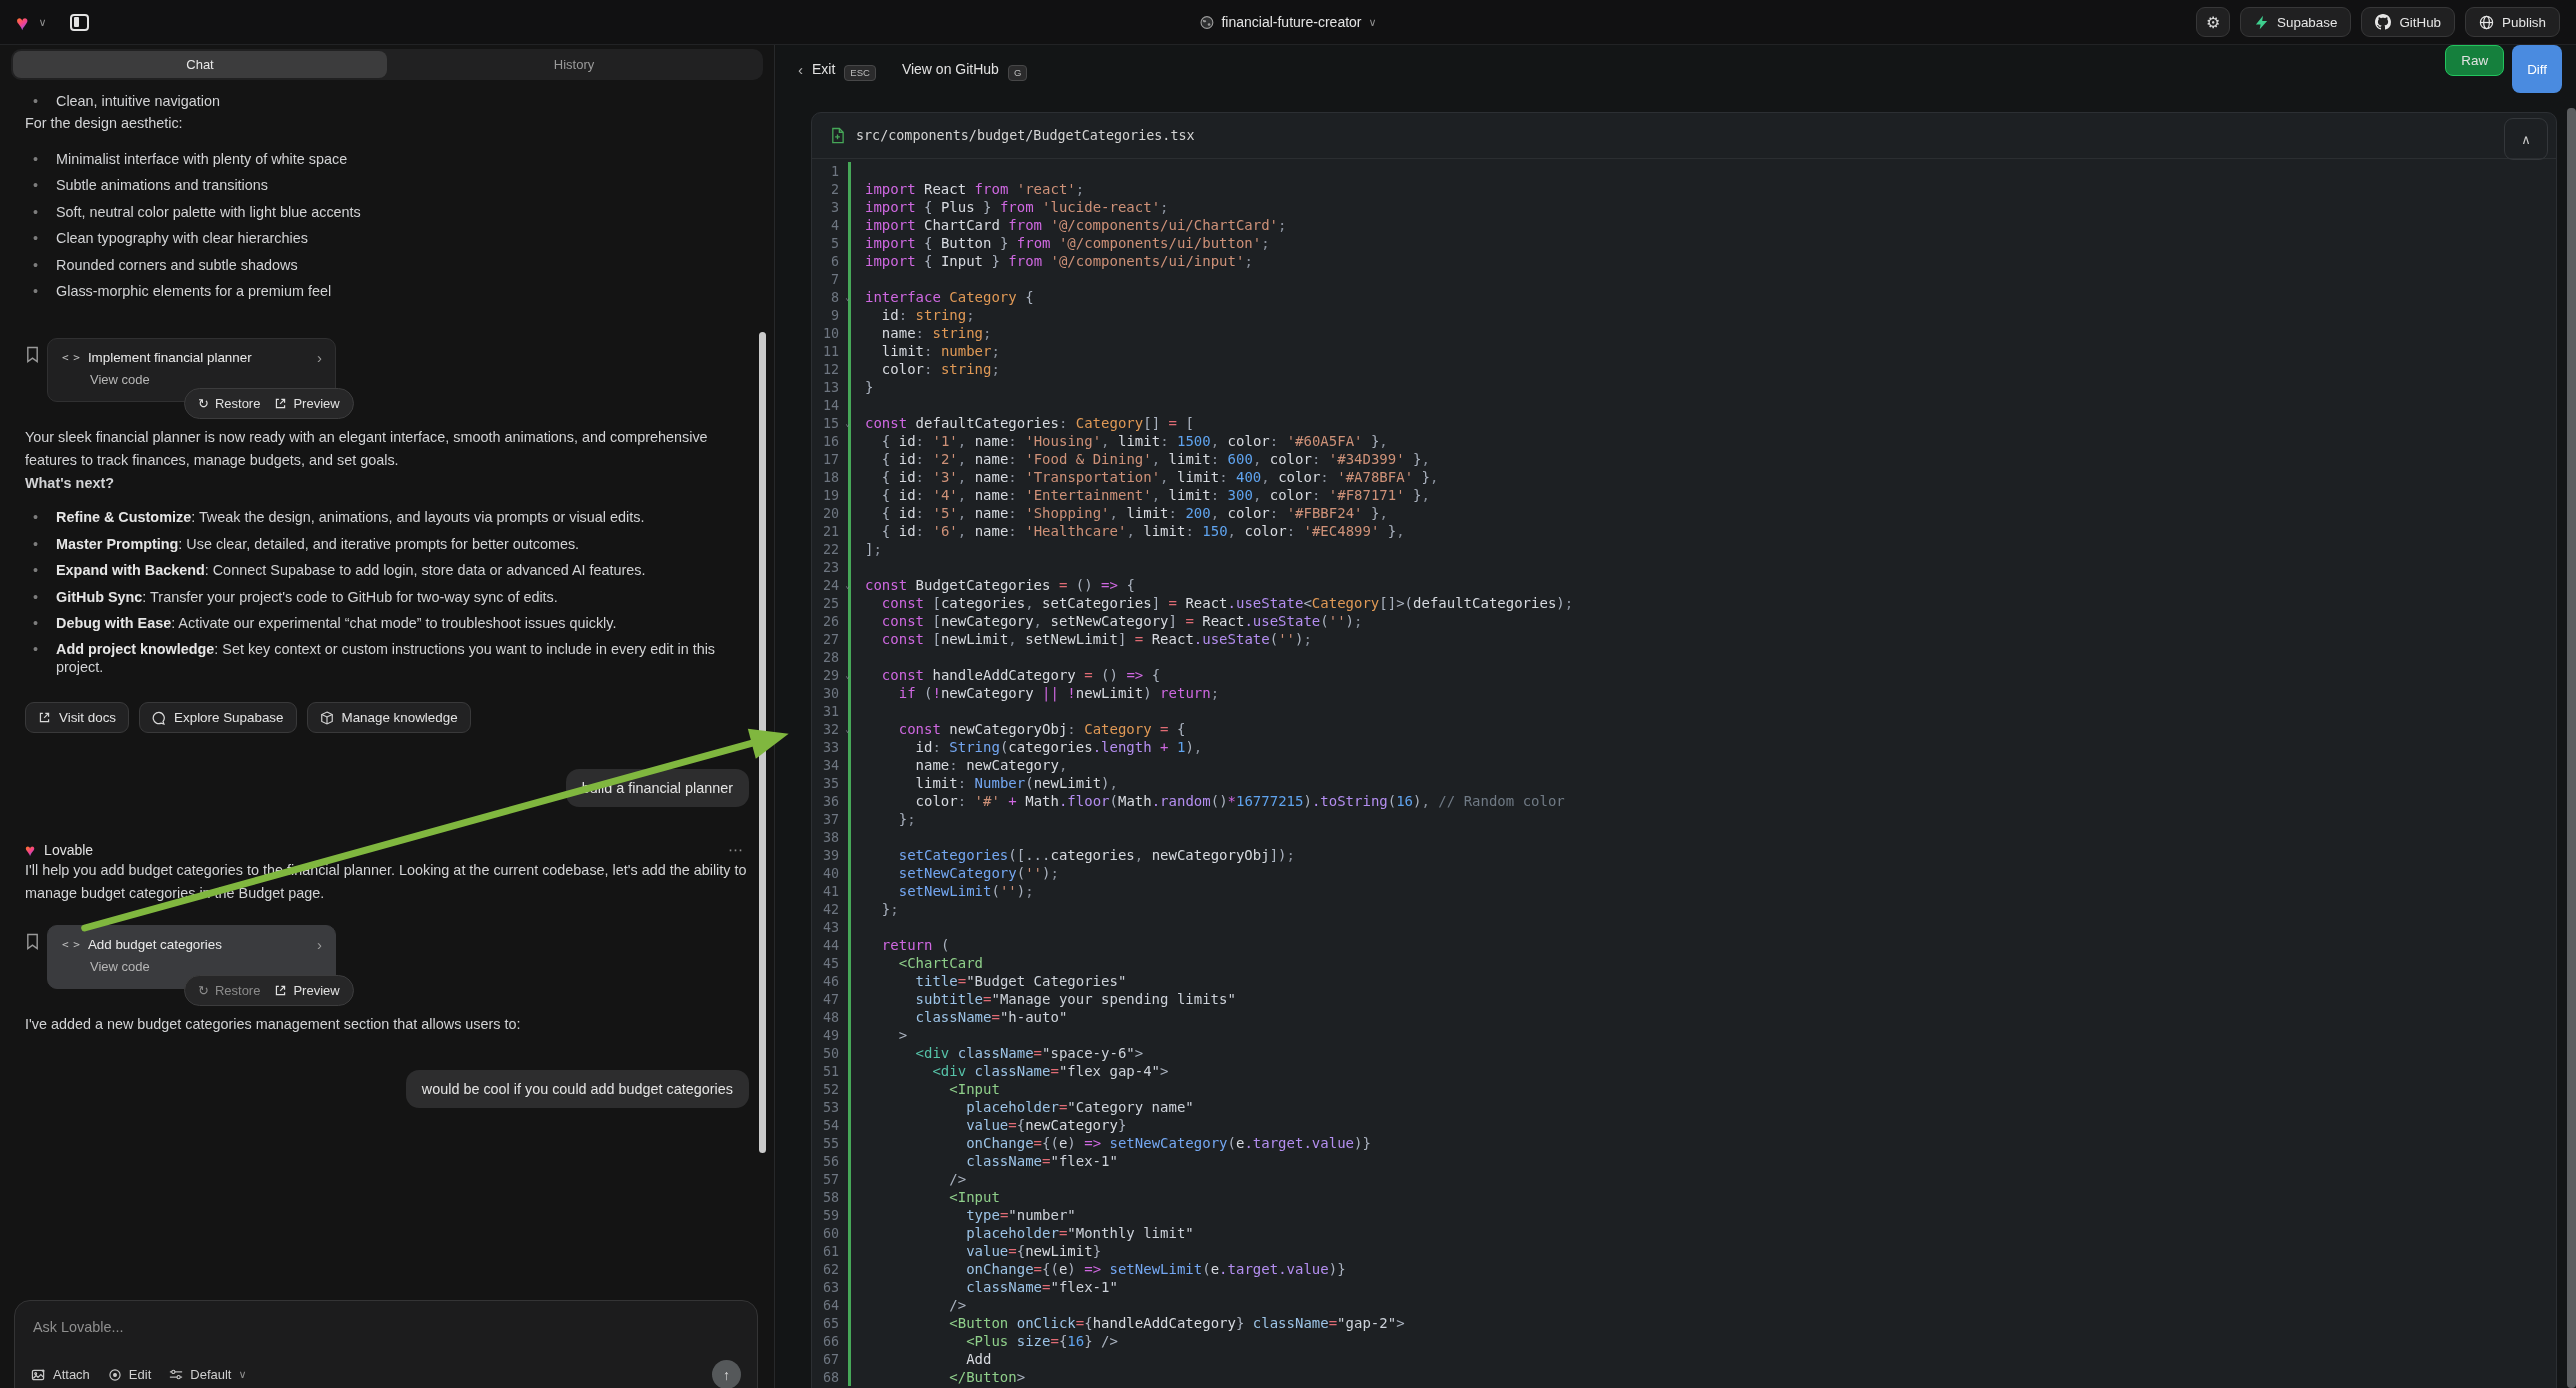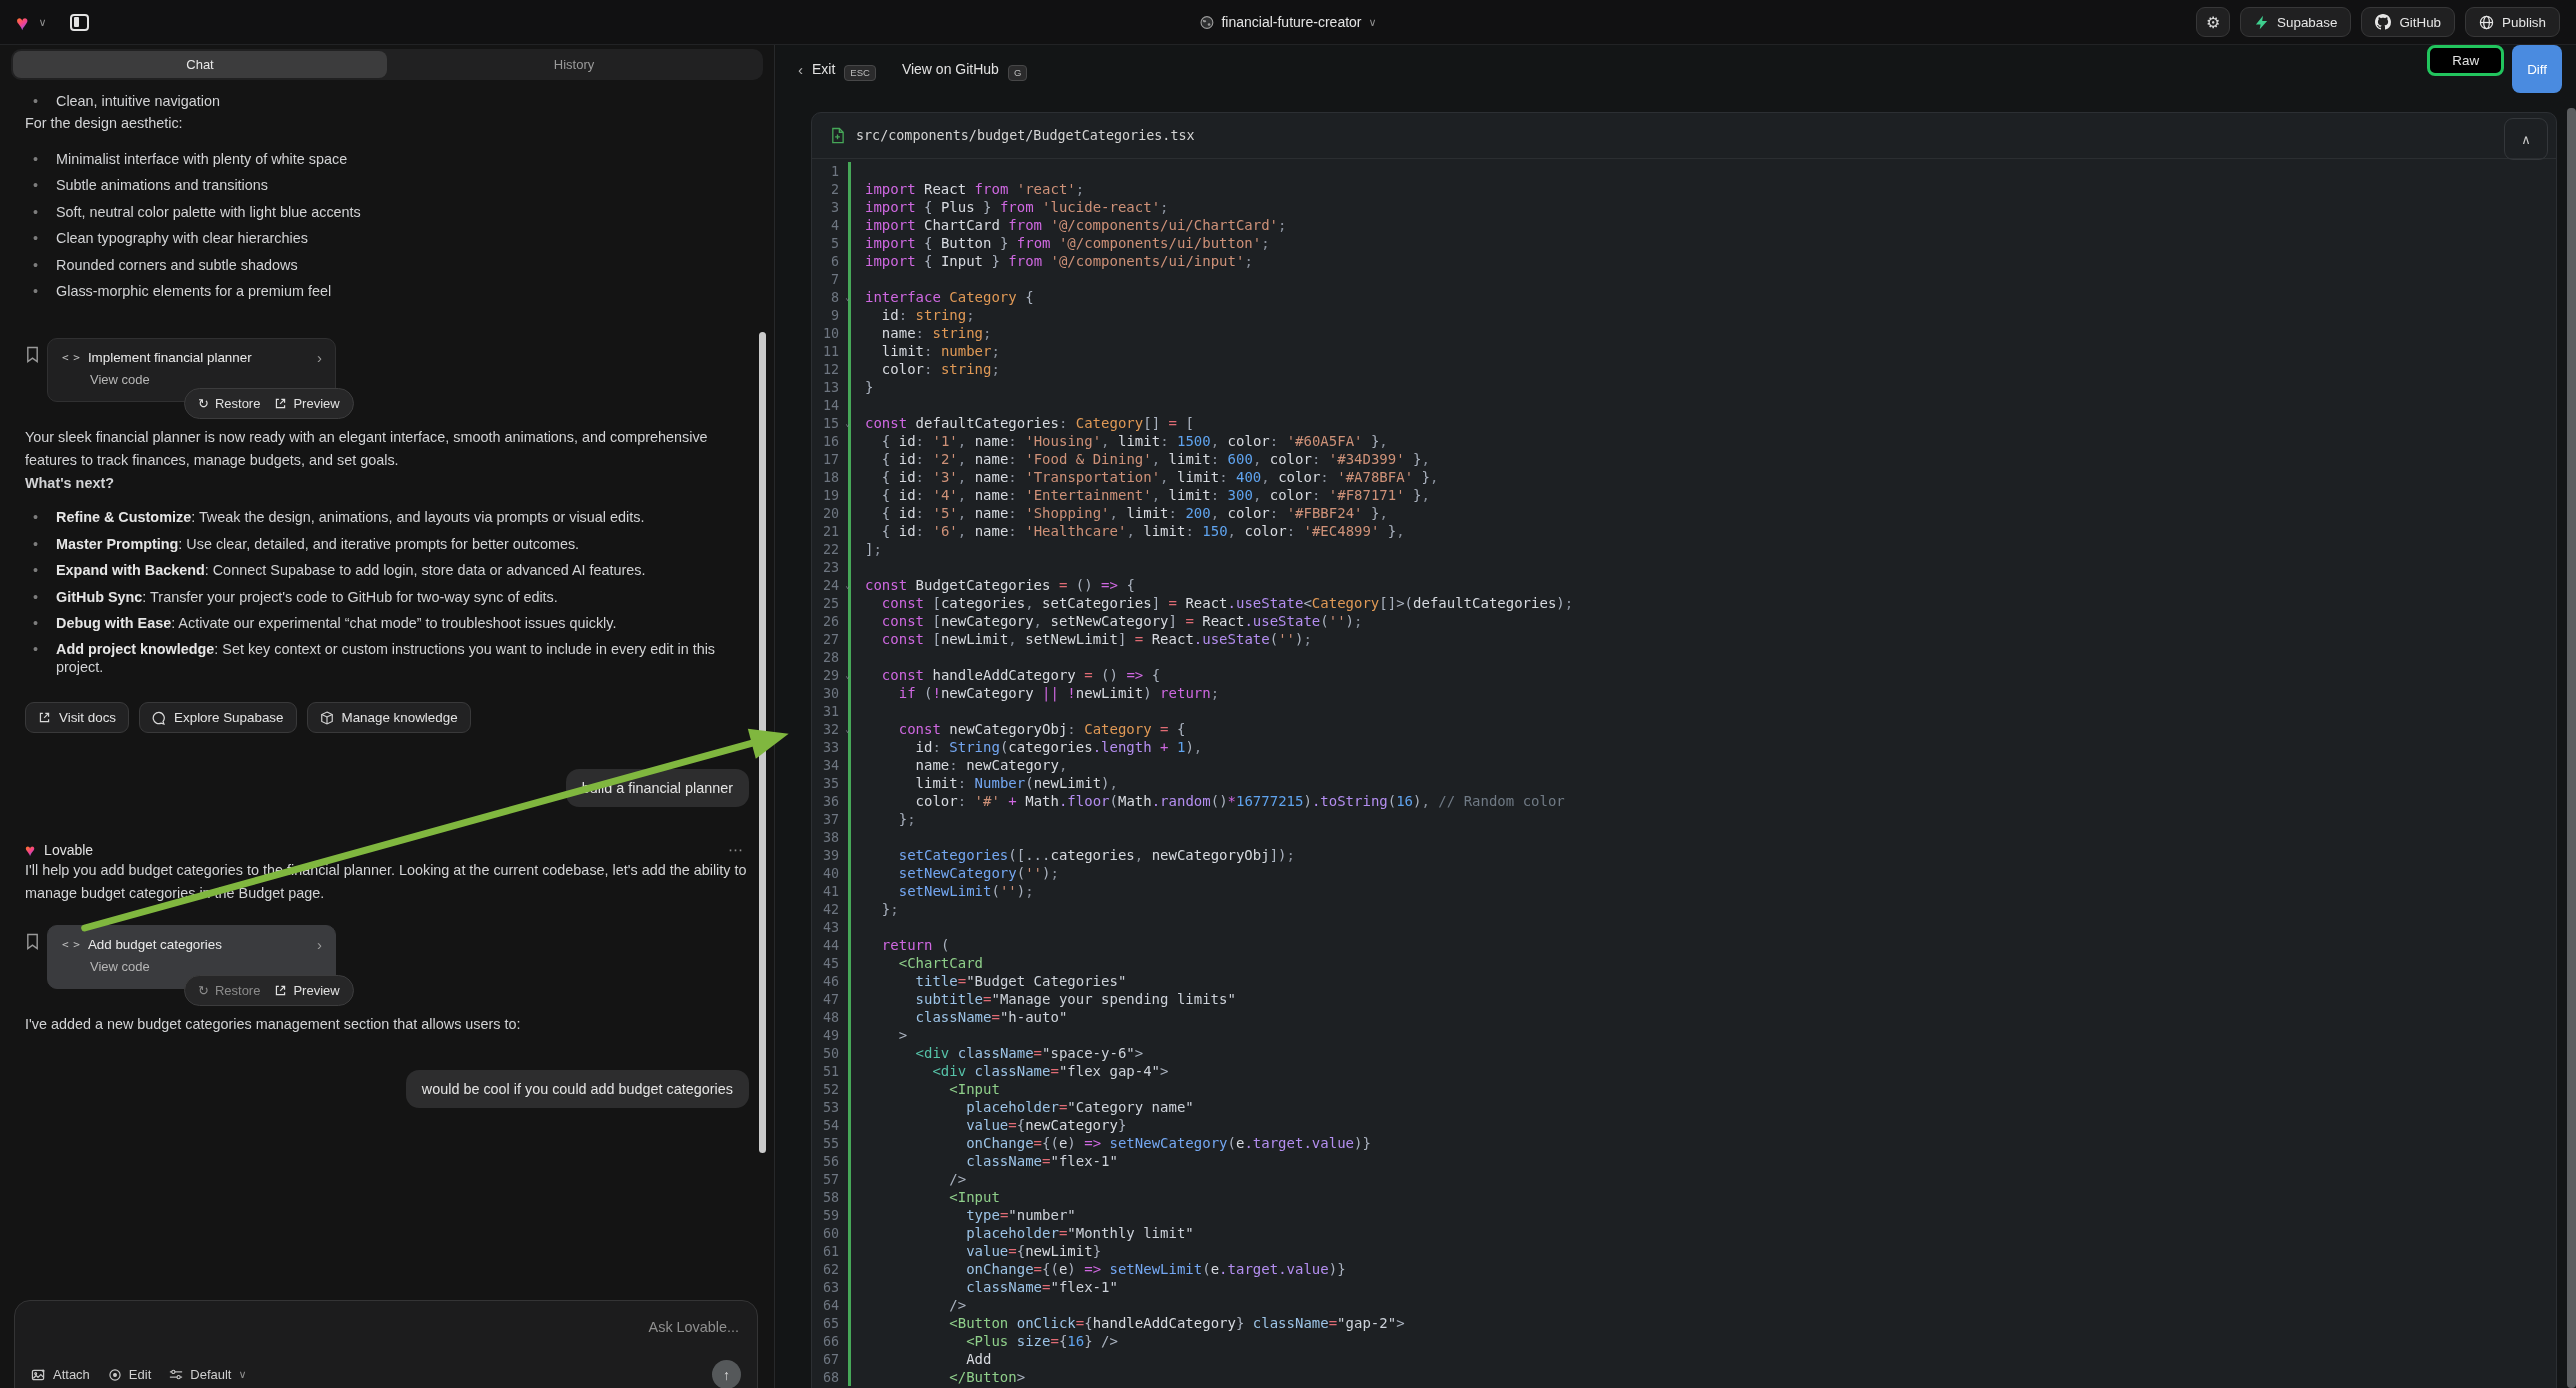--- a/index.html
+++ b/index.html
@@ -67,38 +67,38 @@
   
   .bubble-row{display:flex;justify-content:flex-end;margin-top:36px;padding-right:-2px;}
   .bubble{background:#2d2d2e;border-radius:13px;padding:11px 16px;font-size:14.4px;color:#e4e4e4;max-width:428px;}
   .lov-row{display:flex;align-items:center;justify-content:space-between;margin-top:34px;}
   .lov-left{display:flex;align-items:center;gap:9px;font-size:14px;color:#e2e2e2;}
   .dots{color:#8f8f8f;font-size:15px;letter-spacing:2px;cursor:pointer;padding-right:4px;}
   
   .composer{position:absolute;left:14px;right:16px;top:1255px;height:119px;background:#1c1c1d;
             border:1px solid #343435;border-radius:16px;padding:17px 16px 0 16px;z-index:12;}
   .composer input{width:100%;background:transparent;border:none;outline:none;font-family:"Liberation Sans",sans-serif;
-                  font-size:14.4px;color:#eab308;text-align:right;}
+                  font-size:14.4px;color:#eab308;}
   .composer input::placeholder{color:#8f8f8f;}
   .comp-toolbar{display:flex;align-items:center;gap:18px;margin-top:24px;}
   .comp-item{display:flex;align-items:center;gap:7px;font-size:13px;color:#cfcfcf;cursor:pointer;}
   .send-btn{margin-left:auto;width:29px;height:29px;border-radius:50%;background:#55585a;display:flex;
             align-items:center;justify-content:center;color:#dcdcdc;font-size:14px;cursor:pointer;}
   .chat-scrollbar{position:absolute;right:8px;top:287px;width:7px;height:821px;background:var(--chat-scrollbar);
                   border-radius:4px;z-index:20;}
   
   .code-panel{position:absolute;top:45px;left:776px;right:0;bottom:0;background:#131516;}
   .code-header{height:48px;display:flex;align-items:center;justify-content:space-between;padding:0 14px 0 22px;}
   .ch-left{display:flex;align-items:center;gap:26px;}
   .ch-item{display:flex;align-items:center;gap:9px;font-size:14px;color:#e2e2e2;cursor:pointer;}
   .chevL{color:#b5b5b5;font-size:15px;}
   .kbd{font-size:9.5px;color:#bdbdbd;background:#2b2b2c;border:1px solid #474748;border-radius:4px;
        padding:2px 5px;line-height:1;margin-top:8px;}
   .ch-right{display:flex;gap:8px;}
-  .raw-btn{height:31px;padding:0 22px;border:3px solid #22c55e;border-radius:8px;background:#000000;
+  .raw-btn{height:31px;padding:0 15px;border:1px solid #22c55e;border-radius:8px;background:#15803d;
            font-size:13.4px;color:#e2e2e2;display:flex;align-items:center;cursor:pointer;}
   .diff-btn{height:48px;padding:0 15px;border-radius:8px;background:var(--accent-blue);
             font-size:13.4px;color:#fff;display:flex;align-items:center;cursor:pointer;}
   .file-card{position:absolute;left:35px;right:19px;top:67px;bottom:-20px;background:#1d2023;
              border:1px solid #2c2f33;border-radius:10px;overflow:hidden;}
   .path-bar{height:46px;display:flex;align-items:center;gap:11px;padding:0 18px;border-bottom:1px solid #2b2e31;position:relative;}
   .path-text{font-family:"DejaVu Sans Mono",monospace;font-size:13.4px;color:#d4d4d4;}
   .collapse-btn{position:absolute;right:8px;top:5px;width:44px;height:42px;border:1px solid #34373b;
                 border-radius:9px;display:flex;align-items:center;justify-content:center;color:#c8c8c8;
                 font-size:13px;cursor:pointer;background:transparent;}

